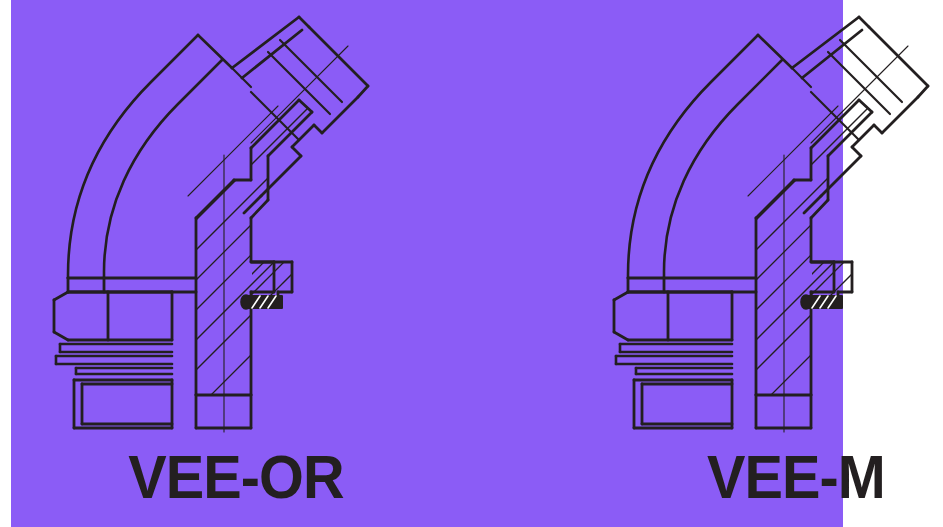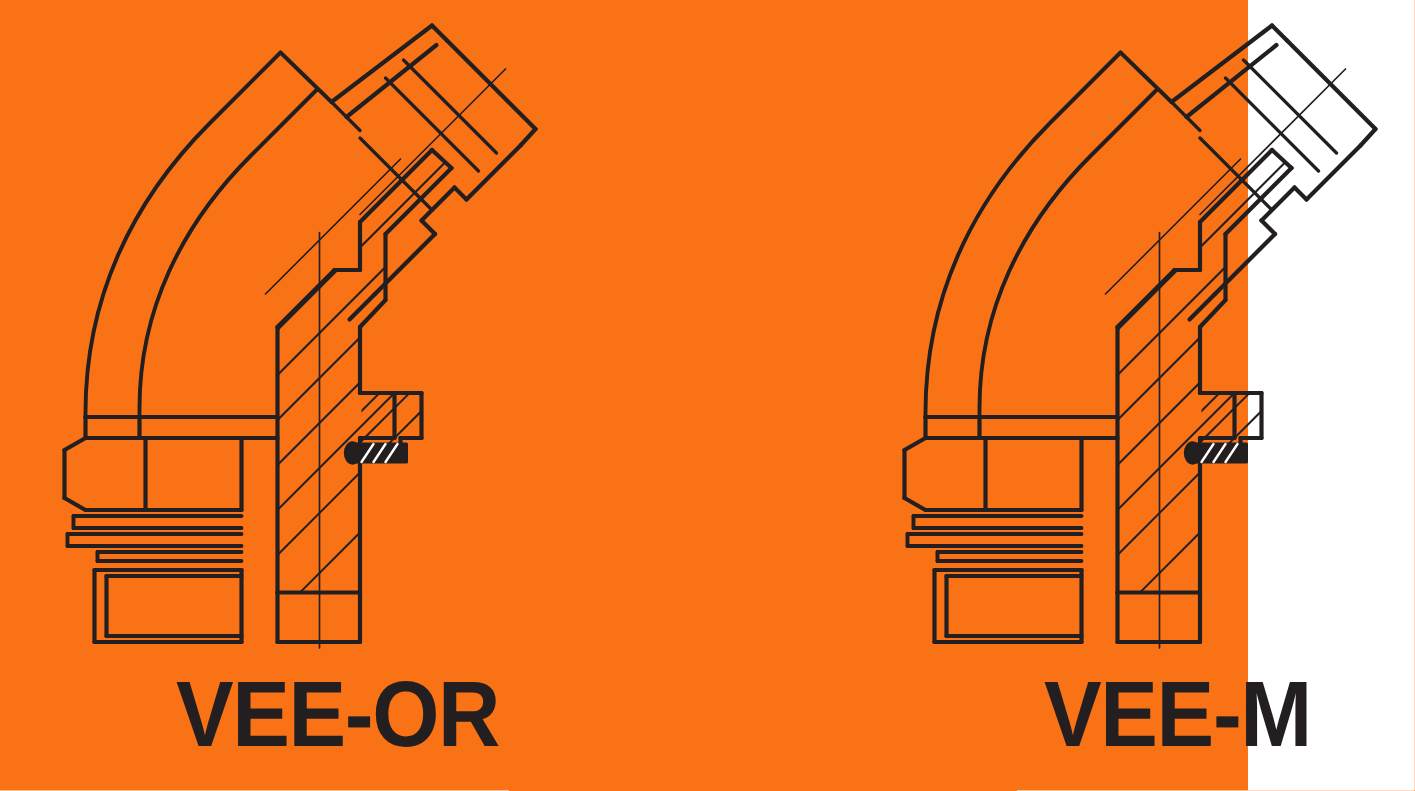--- a/index.html
+++ b/index.html
@@ -9,24 +9,24 @@
   }
   body {
     width: 943px;
     height: 527px;
     position: relative;
     overflow: hidden;
     font-family: "Liberation Sans", sans-serif;
   }
   #sheet {
     position: absolute;
-    left: 0; top: 0;
+    left: 11px; top: 0;
     width: 832px;
     height: 527px;
-    background: #f97316;
+    background: #8b5cf6;
   }
   .fig {
     position: absolute;
     top: 0;
     width: 380px;
     height: 440px;
   }
   .fig svg { display: block; }
   .label {
     position: absolute;

